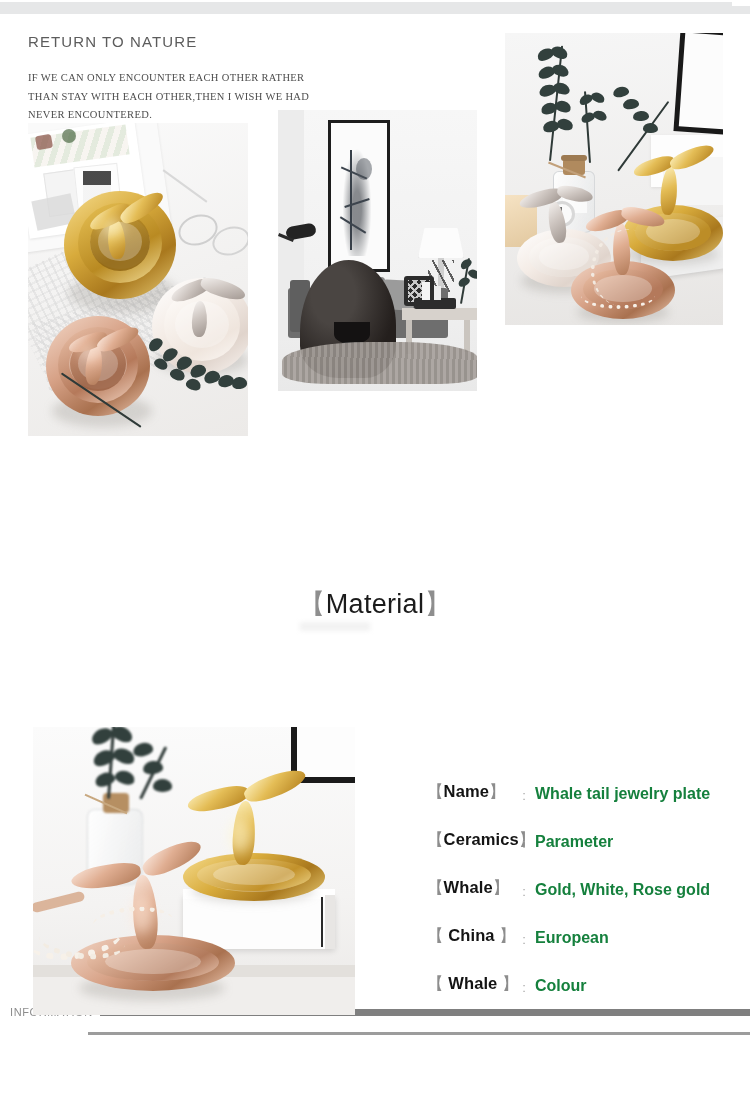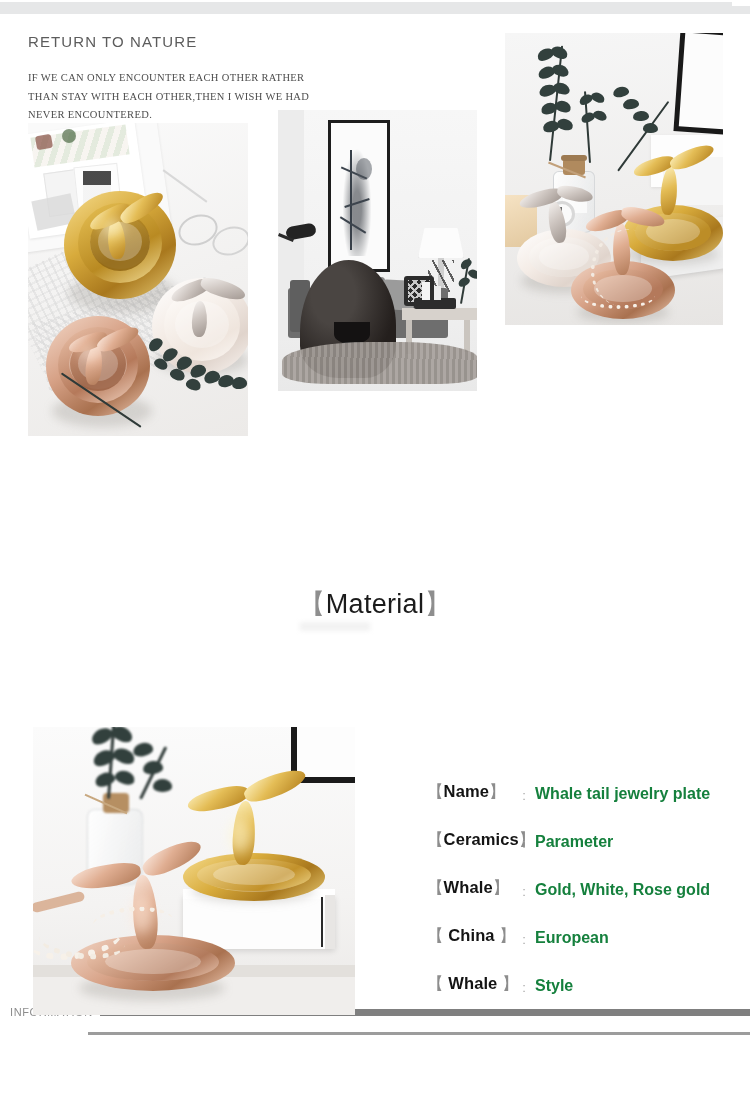--- a/index.html
+++ b/index.html
@@ -396,16 +396,16 @@
 
   <div class="spec-row">
     <div class="spec-label"><span class="brk">【</span><span> China </span><span class="brk">】</span></div>
     <div class="spec-colon">:</div>
     <div class="spec-value">European</div>
   </div>
 
   <div class="spec-row">
     <div class="spec-label"><span class="brk">【</span><span> Whale </span><span class="brk">】</span></div>
     <div class="spec-colon">:</div>
-    <div class="spec-value">Style</div>
+    <div class="spec-value">Colour</div>
   </div>
 
 </div>
 
 </body></html>

